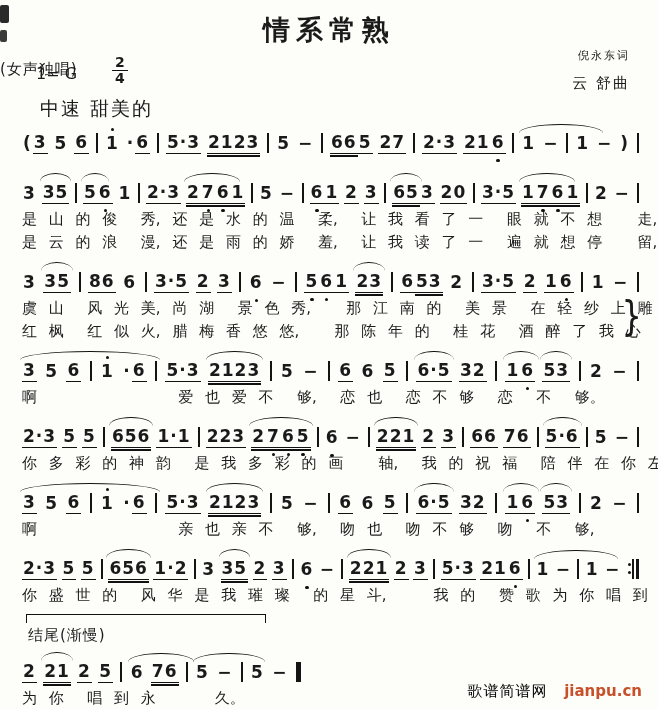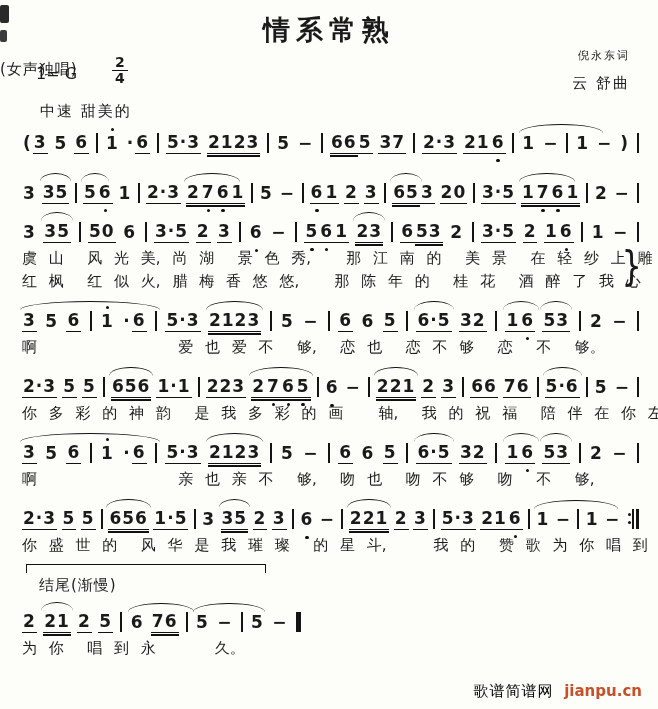--- a/index.html
+++ b/index.html
@@ -8,45 +8,45 @@
   .smudge1{position:absolute;left:0;top:5px;width:9px;height:18px;background:#2a2a2a;border-radius:2px}
   .smudge2{position:absolute;left:0;top:30px;width:7px;height:12px;background:#3a3a3a;border-radius:2px}
   .title{position:absolute;top:12px;left:0;width:100%;text-align:center;font-size:27px;font-weight:bold;letter-spacing:6px}
   .subtitle{position:absolute;top:60px;left:0;width:100%;text-align:left;font-size:15px;letter-spacing:1px}
   .credit1{position:absolute;top:48px;right:28px;font-size:11px;letter-spacing:2px}
   .credit2{position:absolute;top:74px;right:28px;font-size:15px;letter-spacing:2px}
   .keyrow{position:absolute;top:64px;left:36px;font-size:16px;font-weight:normal}
   .frac{position:absolute;top:55px;left:112px;text-align:center;font-size:14px;font-weight:bold;line-height:1.05}
   .frac .num{display:block;border-bottom:1.6px solid #111;padding:0 3px}
   .frac .den{display:block;padding:0 3px}
-  .tempo{position:absolute;top:102px;left:40px;font-size:15px;letter-spacing:2px}
+  .tempo{position:absolute;top:96px;left:40px;font-size:19px;letter-spacing:2px}
   #systems{position:absolute;top:122px;left:20px;right:16px}
   .system{margin-bottom:7px}
   .system:first-child{margin-bottom:18px}
   .notes{display:flex;justify-content:space-between;align-items:flex-end;height:32px;overflow:visible;padding:0 2px}
   .grp{display:inline-flex;align-items:flex-end;flex-shrink:0}
   .cell{position:relative;font-weight:bold;font-size:17px;line-height:1;padding:0 1px 2px;letter-spacing:1px;flex-shrink:0}
   .u1,.u2{border-bottom:1.7px solid #111}
   .u2::after{content:"";position:absolute;left:0;right:0;bottom:-3.6px;height:1.7px;background:#111}
   .da{position:absolute;left:50%;top:-7px;width:3.4px;height:3.4px;margin-left:-1.7px;border-radius:50%;background:#111}
   .db{position:absolute;left:50%;bottom:-9px;width:3.4px;height:3.4px;margin-left:-1.7px;border-radius:50%;background:#111}
   .arc{position:absolute;left:-2px;top:-11px;height:8px;width:calc(100% + 4px);border-top:1.8px solid #111;border-radius:50% 50% 0 0/100% 100% 0 0}
   .bar{width:2px;height:20px;background:#141414;flex-shrink:0;margin:0 1px 1px}
   .bar.final{width:5px}
   .bar.rep{width:12px;background:linear-gradient(90deg,transparent 0 5px,#141414 5px 7px,transparent 7px 8.6px,#141414 8.6px 12px);position:relative}
   .bar.rep::before{content:"";position:absolute;left:1px;top:4px;width:3px;height:3px;border-radius:50%;background:#141414;box-shadow:0 8px 0 #141414}
   .lyrwrap{position:relative;margin-top:4px}
   .lyrics{font-size:15px;line-height:23px;white-space:pre;word-spacing:7px;color:#1c1c1c;padding-left:2px}
   .brace{position:absolute;right:-2px;top:-4px;font-size:40px;font-weight:normal;transform:scaleX(.8)}
   .system.ending .notes{width:45%}
   .endbracket{width:238px;height:8px;border:1.6px solid #111;border-bottom:none;margin:2px 0 0 6px}
-  .endlabel{font-size:15px;letter-spacing:1px;margin:3px 0 6px 19px}
+  .endlabel{font-size:15px;letter-spacing:1px;margin:3px 0 6px 8px}
   .footer{position:absolute;bottom:8px;right:16px;font-size:15px}
   .site-cn{color:#000000;letter-spacing:1px}
-  .site-url{color:#c7502b;font-weight:bold;margin-left:6px}
+  .site-url{color:#c7502b;font-weight:bold;margin-left:12px}
 </style>
 </head>
 <body>
 
 <div class="page">
   <div class="smudge1"></div>
   <div class="smudge2"></div>
 
   <div class="title">情系常熟</div>
   <div class="subtitle">(女声独唱)</div>
@@ -94,21 +94,21 @@
           </span>
           <span class="grp">
             <span class="cell">−</span>
           </span>
           <span class="bar "></span>
           <span class="grp">
             <span class="cell u2">66</span>
             <span class="cell u1">5</span>
           </span>
           <span class="grp">
-            <span class="cell u1">37</span>
+            <span class="cell u1">27</span>
           </span>
           <span class="bar "></span>
           <span class="grp">
             <span class="cell u1">2·3</span>
           </span>
           <span class="grp">
             <span class="cell u1">21</span>
             <span class="cell u1">6<i class="db"></i></span>
           </span>
           <span class="bar "></span>
@@ -195,32 +195,36 @@
           </span>
           <span class="bar "></span>
           <span class="grp">
             <span class="cell">2</span>
           </span>
           <span class="grp">
             <span class="cell">−</span>
           </span>
           <span class="bar "></span>
         </div>
+        <div class="lyrwrap">
+          <div class="lyrics">是 山 的 俊  秀, 还 是 水 的 温  柔,  让 我 看 了 一  眼 就 不 想   走,</div>
+          <div class="lyrics">是 云 的 浪  漫, 还 是 雨 的 娇  羞,  让 我 读 了 一  遍 就 想 停   留,</div>
+        </div>
       </div>
       <div class="system">
         <div class="notes">
           <span class="grp">
             <span class="cell">3</span>
           </span>
           <span class="grp">
             <span class="cell u1">35<i class="arc"></i></span>
           </span>
           <span class="bar "></span>
           <span class="grp">
-            <span class="cell u1">50</span>
+            <span class="cell u1">86</span>
           </span>
           <span class="grp">
             <span class="cell">6</span>
           </span>
           <span class="bar "></span>
           <span class="grp">
             <span class="cell u1">3·5</span>
           </span>
           <span class="grp">
             <span class="cell u1">2</span>
@@ -498,21 +502,21 @@
             <span class="cell u1">5</span>
           </span>
           <span class="grp">
             <span class="cell u1">5</span>
           </span>
           <span class="bar "></span>
           <span class="grp">
             <span class="cell u2">656<i class="arc"></i></span>
           </span>
           <span class="grp">
-            <span class="cell u1">1·5</span>
+            <span class="cell u1">1·2</span>
           </span>
           <span class="bar "></span>
           <span class="grp">
             <span class="cell">3</span>
           </span>
           <span class="grp">
             <span class="cell u2">35<i class="arc"></i></span>
           </span>
           <span class="grp">
             <span class="cell u1">2</span>

